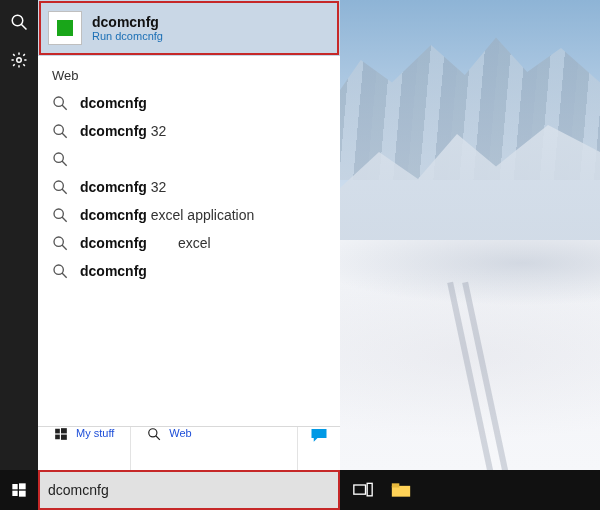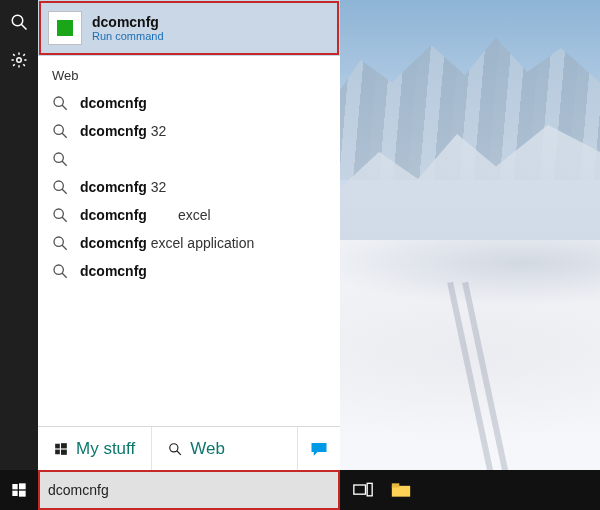--- a/index.html
+++ b/index.html
@@ -50,21 +50,21 @@
 
   .section-label { font-size:13px; color:#333; padding:12px 14px 6px; }
   .results { flex:1; overflow:hidden; }
   .row { display:flex; align-items:center; gap:12px; padding:6px 14px; cursor:pointer; }
   .row .mag { flex:0 0 16px; }
   .row .txt { font-size:14px; color:#111; white-space:nowrap; overflow:hidden; text-overflow:ellipsis; }
   .row .txt b { font-weight:700; }
   .row .txt .tail { font-weight:400; color:#333; }
 
   .filters { height:44px; border-top:1px solid #d9d9d9; display:flex; align-items:stretch; }
-  .filter { flex:0 0 auto; display:flex; align-items:center; gap:8px; padding:0 16px; font-size:17px; color:#0f766e; cursor:pointer; }
+  .filter { flex:0 0 auto; display:flex; align-items:flex-start; gap:8px; padding:0 16px; font-size:11px; color:#1d4ed8; cursor:pointer; }
   .filter + .filter { border-left:1px solid #e3e3e3; }
   .filter.feedback { margin-left:auto; border-left:1px solid #e3e3e3; padding:0 12px; }
 
   
   svg { display:block; }
 </style>
 </head>
 <body>
 
 <div class="desktop-bg"></div>
@@ -90,21 +90,21 @@
 </div>
 
 <div class="panel">
 
   <div class="best">
     <div class="best-thumb">
       <div class="best-thumb-inner"></div>
     </div>
     <div class="best-text">
       <span class="best-title">dcomcnfg</span>
-      <span class="best-sub">Run command</span>
+      <span class="best-sub">Run dcomcnfg</span>
     </div>
   </div>
 
   <div class="section-label">Web</div>
 
   <div class="results" id="results">
       <div class="row">
         <svg class="mag" width="16" height="16" viewBox="0 0 24 24" fill="none" stroke="#555" stroke-width="2">
           <circle cx="10" cy="10" r="7"></circle>
           <line x1="15" y1="15" x2="22" y2="22"></line>
@@ -129,28 +129,28 @@
           <circle cx="10" cy="10" r="7"></circle>
           <line x1="15" y1="15" x2="22" y2="22"></line>
         </svg>
         <span class="txt"><b>dcomcnfg</b><span class="tail">&nbsp;32</span></span>
       </div>
       <div class="row">
         <svg class="mag" width="16" height="16" viewBox="0 0 24 24" fill="none" stroke="#555" stroke-width="2">
           <circle cx="10" cy="10" r="7"></circle>
           <line x1="15" y1="15" x2="22" y2="22"></line>
         </svg>
+        <span class="txt"><b>dcomcnfg</b><span class="tail">&nbsp;excel&nbsp;application</span></span>
+      </div>
+      <div class="row">
+        <svg class="mag" width="16" height="16" viewBox="0 0 24 24" fill="none" stroke="#555" stroke-width="2">
+          <circle cx="10" cy="10" r="7"></circle>
+          <line x1="15" y1="15" x2="22" y2="22"></line>
+        </svg>
         <span class="txt"><b>dcomcnfg</b><span class="tail">&nbsp;&nbsp;&nbsp;&nbsp;&nbsp;&nbsp;&nbsp;&nbsp;excel</span></span>
-      </div>
-      <div class="row">
-        <svg class="mag" width="16" height="16" viewBox="0 0 24 24" fill="none" stroke="#555" stroke-width="2">
-          <circle cx="10" cy="10" r="7"></circle>
-          <line x1="15" y1="15" x2="22" y2="22"></line>
-        </svg>
-        <span class="txt"><b>dcomcnfg</b><span class="tail">&nbsp;excel&nbsp;application</span></span>
       </div>
       <div class="row">
         <svg class="mag" width="16" height="16" viewBox="0 0 24 24" fill="none" stroke="#555" stroke-width="2">
           <circle cx="10" cy="10" r="7"></circle>
           <line x1="15" y1="15" x2="22" y2="22"></line>
         </svg>
         <span class="txt"><b>dcomcnfg</b><span class="tail"></span></span>
       </div>
     </div>
 

